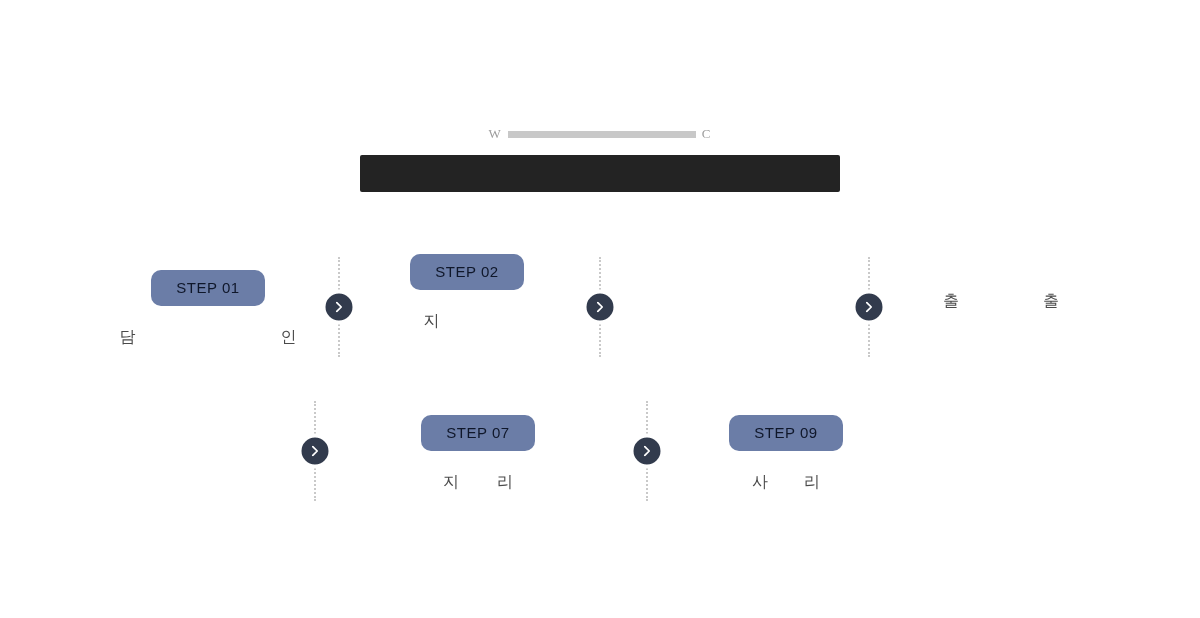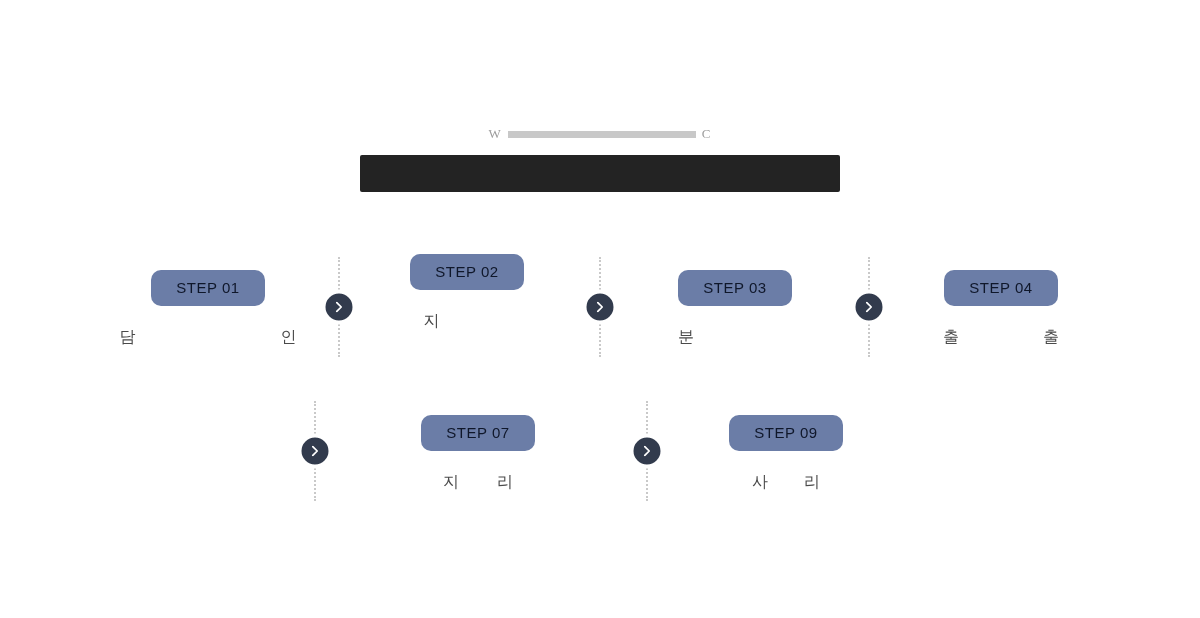--- a/index.html
+++ b/index.html
@@ -103,31 +103,22 @@
 
   <div class="step s2">
     <div class="step-btn">STEP 02</div>
     <div class="step-caption">
       <span>지</span>
       <span class="gap g2"></span>
       <span></span>
     </div>
   </div>
 
-  <div class="step s3">
-    <div class="step-btn">STEP 03</div>
-    <div class="step-caption">
-      <span>분</span>
-      <span class="gap g3"></span>
-      <span></span>
-    </div>
-  </div>
 
   <div class="step s4">
-    <div class="step-btn">STEP 04</div>
     <div class="step-caption">
       <span>출</span>
       <span class="gap g4"></span>
       <span>출</span>
     </div>
   </div>
 
   <div class="step s5">
     <div class="step-btn">STEP 07</div>
     <div class="step-caption">

